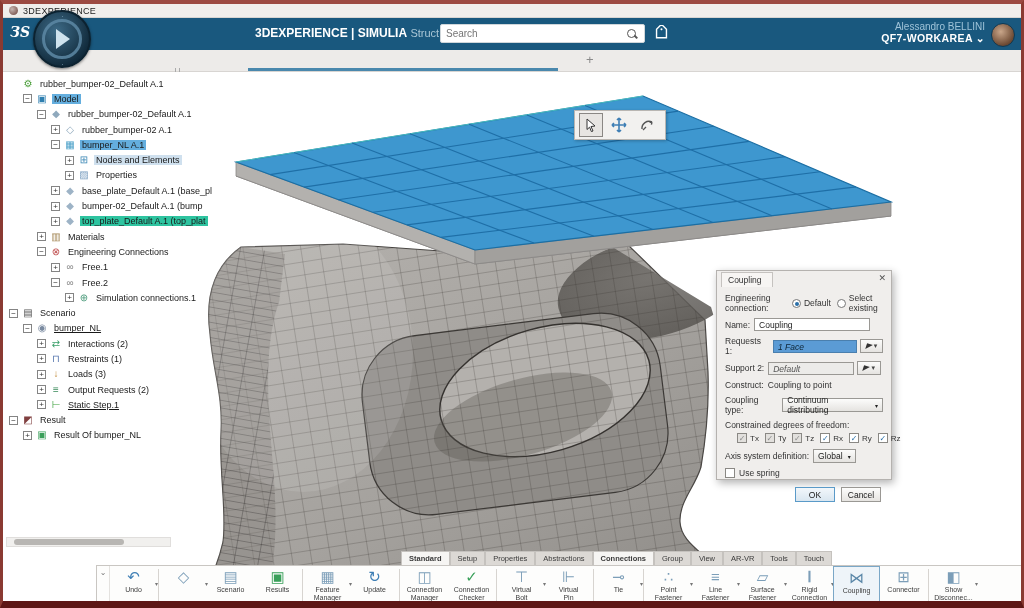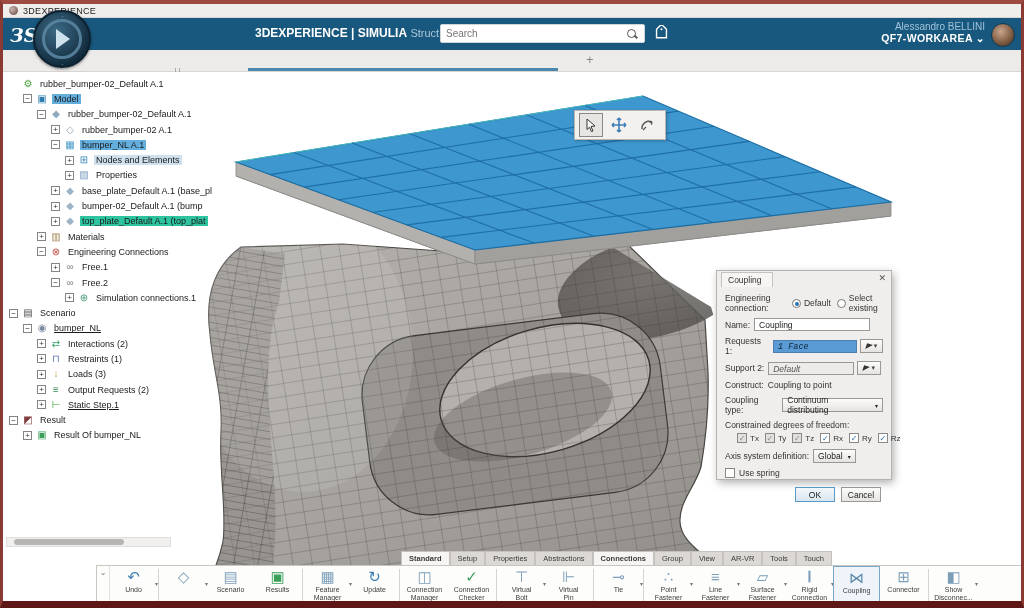--- a/index.html
+++ b/index.html
@@ -29,21 +29,21 @@
   .mag::after { content:""; position:absolute; left:8px; top:8px; width:4px; height:1.5px;
     background:#555; transform:rotate(45deg); }
   .tagicon { position:absolute; left:650px; top:7px; width:17px; height:17px; }
   .tagicon svg { display:block; }
   .userblock { position:absolute; right:36px; top:3px; text-align:right; cursor:pointer; }
   .user-name { font-size:10px; color:#9fc3d8; }
   .user-workarea { font-size:10.5px; color:#fff; font-weight:bold; letter-spacing:0.4px; }
   .avatar { position:absolute; right:6px; top:5px; width:24px; height:24px; border-radius:50%;
     background:radial-gradient(circle at 40% 35%, #c9a68a, #6d4a33 70%, #3c2b20); border:1px solid #0e3a55; }
   
-  .logo3ds { position:absolute; left:7px; top:20px; color:#fff; font-size:19px; font-style:italic;
+  .logo3ds { position:absolute; left:7px; top:20px; color:#fff; font-size:14px; font-style:italic;
     font-weight:bold; z-index:6; font-family:"DejaVu Serif", serif; }
   .compass { position:absolute; left:30px; top:6px; width:58px; height:58px; border-radius:50%; z-index:6;
     background:radial-gradient(circle at 40% 35%, #3d6a86, #10293a 75%);
     border:2px solid #0c2230; box-shadow:0 1px 3px rgba(0,0,0,0.5); }
   .compass .ring { position:absolute; left:7px; top:7px; width:40px; height:40px; border-radius:50%;
     border:3px solid #5d88a4; opacity:0.85; }
   .compass .play { position:absolute; left:21px; top:17px; width:0; height:0;
     border-left:14px solid #cfe3ee; border-top:10px solid transparent; border-bottom:10px solid transparent; }
   .compass .dot { position:absolute; font-size:6px; color:#9dc0d4; }
   
@@ -85,21 +85,21 @@
     border:1px solid #c5c2bf; border-bottom:none; font-size:8.5px; color:#333; }
   .dlg-close { position:absolute; right:5px; top:2px; font-size:9px; color:#555; cursor:pointer; }
   .dlg-body { padding:6px 8px 0 8px; }
   .dlg-row { display:flex; align-items:center; margin-bottom:5px; }
   .dlg-row label { margin-right:4px; }
   .radio { width:9px; height:9px; border:1px solid #777; border-radius:50%; background:#fff; margin:0 3px 0 6px; position:relative; cursor:pointer; flex:none; }
   .radio.sel::after { content:""; position:absolute; left:2px; top:2px; width:4px; height:4px; border-radius:50%; background:#2a6fa8; }
   .tfield { height:13px; background:#fff; border:1px solid #9a9894; font-size:8.5px; padding:1px 4px; color:#222; }
   .f-name { width:116px; }
   .f-support { width:86px; font-style:italic; }
-  .f-sup1 { background:#5b9bd5; border-color:#4a7fae; color:#0d2435;font-family:Liberation Mono, monospace; }
+  .f-sup1 { background:#5b9bd5; border-color:#4a7fae; color:#0d2435; }
   .f-sup2 { background:#ecebe9; color:#555; }
   .combo-btn { width:24px; height:14px; margin-left:3px; background:linear-gradient(#fcfcfb,#e5e3e0);
     border:1px solid #9a9894; font-size:7px; display:flex; align-items:center; justify-content:center; gap:2px; cursor:pointer; color:#444; }
   .cursor-glyph { display:inline-block; transform:rotate(18deg); font-size:8px; color:#333; }
   .dropdown { height:14px; background:linear-gradient(#fcfcfb,#e5e3e0); border:1px solid #9a9894;
     padding:1px 4px; font-size:8.5px; display:inline-flex; align-items:center; gap:5px; cursor:pointer; color:#222; }
   .dof-row { display:flex; align-items:center; gap:3px; margin:0 0 6px 12px; }
   .cbx { width:10px; height:10px; border:1px solid #8a8884; background:#fff; font-size:8px; line-height:9px;
     text-align:center; flex:none; cursor:pointer; }
   .cbx.gray { background:#e2e0dd; color:#8a8a8a; }

